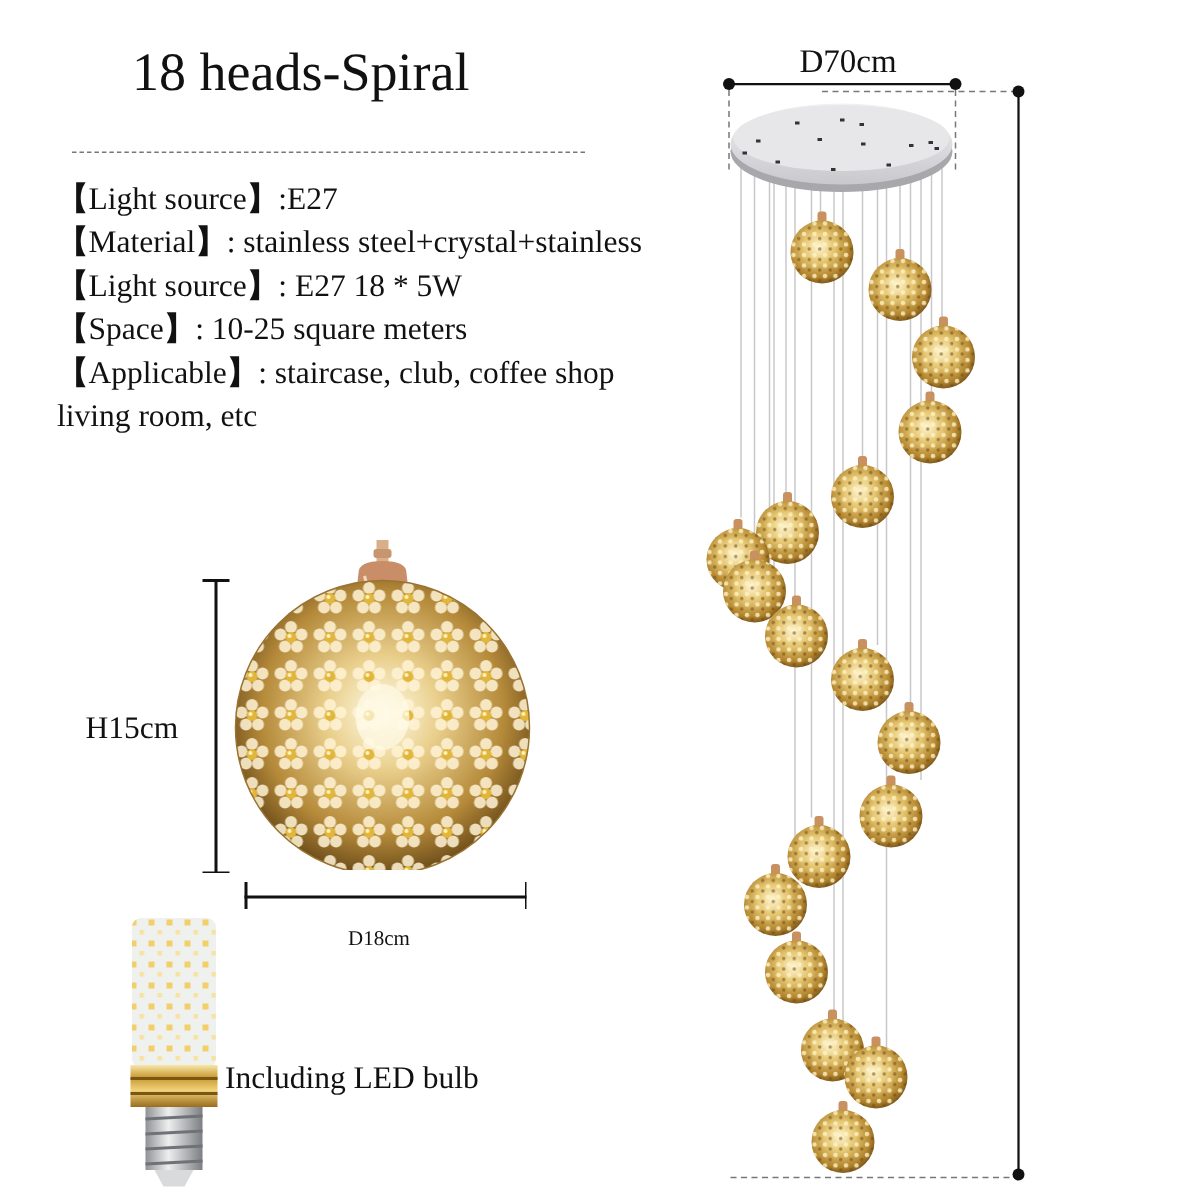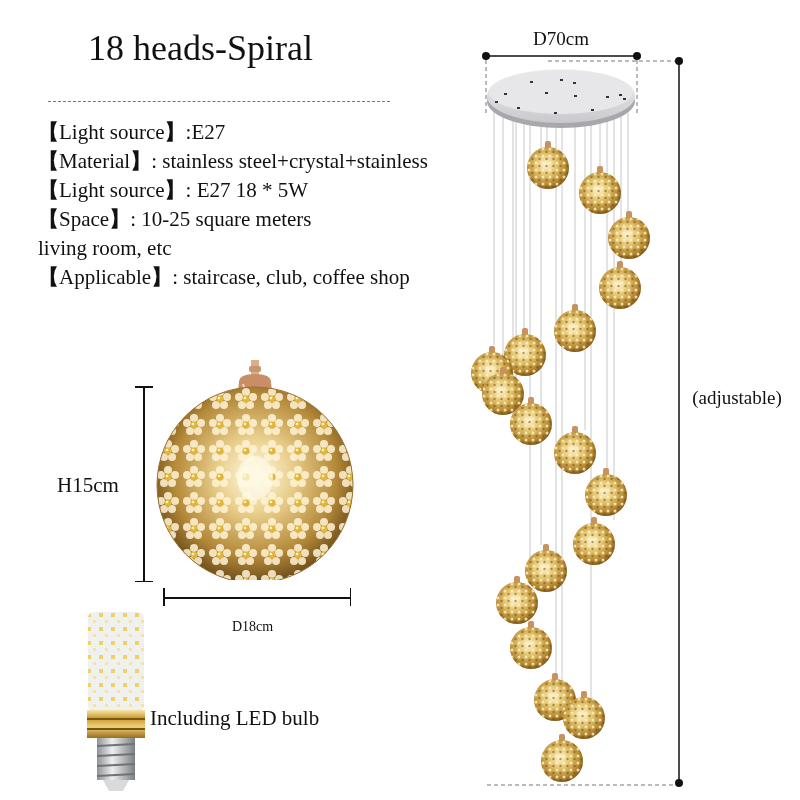--- a/index.html
+++ b/index.html
@@ -26,36 +26,36 @@
   .dim-h .cap.l { left: 0; } .dim-h .cap.r { right: 0; }
   .d18 { position: absolute; left: 232px; top: 619px; font-size: 14px; }
 
   .big-pendant { position: absolute; left: 155px; top: 360px; width: 200px; height: 220px; }
 
   .bulb { position: absolute; left: 85px; top: 610px; width: 70px; height: 185px; }
   .bulb-label { position: absolute; left: 150px; top: 706px; font-size: 21px; }
 
   
   .chandelier { position: absolute; left: 0; top: 0; width: 800px; height: 800px; }
-  .d70 { position: absolute; left: 533px; top: 28px; font-size: 19px; text-align: center; }
+  .d70 { position: absolute; left: 533px; top: 28px; font-size: 22px; text-align: center; }
   .h300 { position: absolute; left: 680px; top: 385px; font-size: 19px; line-height: 26px; text-align: center; width: 114px; }
 </style>
 </head>
 <body>
 
 <div class="title">18 heads-Spiral</div>
 <div class="title-rule"></div>
 
 <div class="specs">
   <div class="spec-line"><span class="bk">【</span><span>Light source</span><span class="bk">】</span><span>:E27</span></div>
   <div class="spec-line"><span class="bk">【</span><span>Material</span><span class="bk">】</span><span>: stainless steel+crystal+stainless</span></div>
   <div class="spec-line"><span class="bk">【</span><span>Light source</span><span class="bk">】</span><span>: E27 18 * 5W</span></div>
   <div class="spec-line"><span class="bk">【</span><span>Space</span><span class="bk">】</span><span>: 10-25 square meters</span></div>
+  <div class="spec-line"><span class="bk">【</span><span>Applicable</span><span class="bk">】</span><span>: staircase, club, coffee shop</span></div>
   <div class="spec-line">living room, etc</div>
-  <div class="spec-line"><span class="bk">【</span><span>Applicable</span><span class="bk">】</span><span>: staircase, club, coffee shop</span></div>
 </div>
 
 <div class="dim-v">
   <div class="cap top"></div>
     <div class="line"></div>
     <div class="cap bot"></div>
 </div>
 <div class="h15">H15cm</div>
 
 <svg class="big-pendant" viewBox="0 0 200 220">
@@ -124,21 +124,20 @@
       <line x1="12" y1="146" x2="50" y2="144"></line>
     <line x1="12" y1="156" x2="50" y2="154"></line>
       <line x1="12" y1="166" x2="50" y2="164"></line>
   </g>
   <path d="M18 170 L44 170 L38 181 L24 181 Z" fill="#d9dadc"></path>
 </svg>
 <div class="bulb-label">Including LED bulb</div>
 
 <div class="d70">D70cm</div>
 <div class="h300">
-  <div>(adjustable)</div>
 </div>
 
 <svg class="chandelier" viewBox="0 0 800 800">
   <defs>
     <radialGradient id="ball" cx="45%" cy="42%" r="60%">
       <stop offset="0%" stop-color="#fff6d2"></stop>
       <stop offset="40%" stop-color="#e6c772"></stop>
       <stop offset="80%" stop-color="#b3852e"></stop>
       <stop offset="100%" stop-color="#7b561a"></stop>
     </radialGradient>

